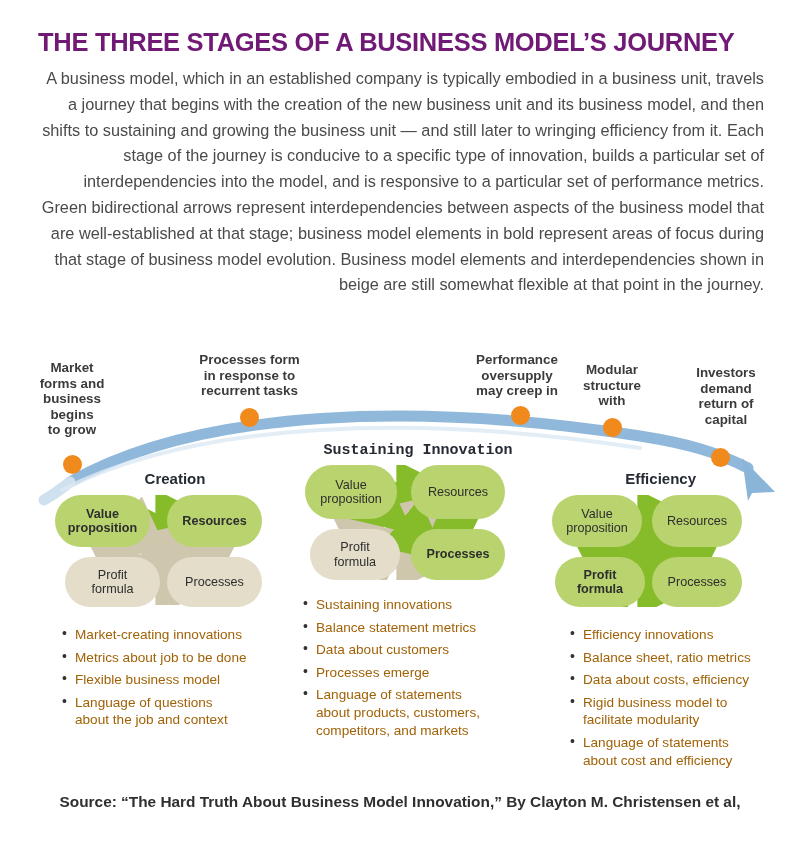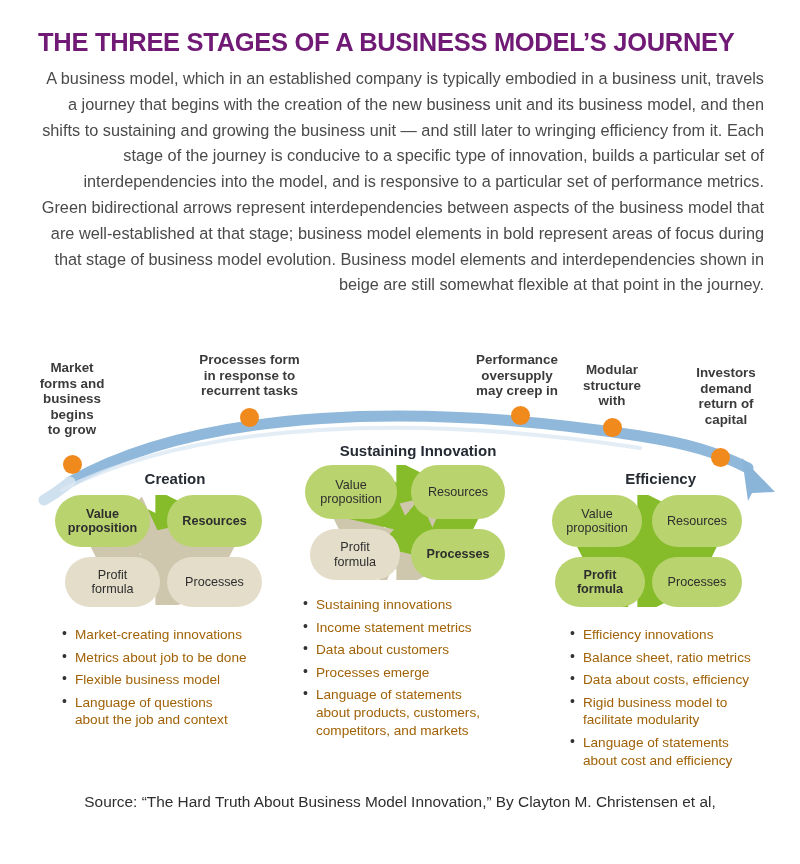--- a/index.html
+++ b/index.html
@@ -56,21 +56,21 @@
   
   .bullets{position:absolute;font-size:13.6px;line-height:17.6px;color:#a16207;}
   .bullets .li{position:relative;padding-left:13px;margin-bottom:5px;}
   .bullets .li:before{
     content:"\2022";position:absolute;left:0;top:-1px;font-size:14px;color:#333;
   }
 
   
   .source{
     position:absolute;left:0;top:790px;width:800px;text-align:center;
-    font-size:15.4px;line-height:24px;color:#2f2f2f;
+    font-size:15.4px;line-height:24px;color:#2f2f2f;font-weight:bold;
   }
   .source .l2 em{font-style:italic;}
 </style>
 </head>
 <body>
 
 <div class="page">
 
   <div class="headline">THE THREE STAGES OF A BUSINESS MODEL’S JOURNEY</div>
   <div class="intro">A business model, which in an established company is typically embodied in a business unit, travels a journey that begins with the creation of the new business unit and its business model, and then shifts to sustaining and growing the business unit — and still later to wringing efficiency from it. Each stage of the journey is conducive to a specific type of innovation, builds a particular set of interdependencies into the model, and is responsive to a particular set of performance metrics. Green bidirectional arrows represent interdependencies between aspects of the business model that are well-established at that stage; business model elements in bold represent areas of focus during that stage of business model evolution. Business model elements and interdependencies shown in beige are still somewhat flexible at that point in the journey.</div>
@@ -150,21 +150,21 @@
     </div>
 
     <div class="bullets" style="left:62px;top:286px;width:225px;">
       <div class="li" style="white-space:pre-line;">Market-creating innovations</div>
       <div class="li" style="white-space:pre-line;">Metrics about job to be done</div>
       <div class="li" style="white-space:pre-line;">Flexible business model</div>
       <div class="li" style="white-space:pre-line;">Language of questions
 about the job and context</div>
     </div>
 
-    <div class="stage-title" style="left:318px;top:102px;width:200px;">Sustaining Innovation</div>
+    <div class="stage-title" style="left:318px;top:102px;width:200px;font-family:Liberation Mono, monospace;">Sustaining Innovation</div>
 
     <div class="cluster" style="left:305px;top:125px;width:200px;height:115px;">
       <svg width="200" height="115" viewBox="0 0 200 115">
 
         <line x1="78" y1="27" x2="122" y2="27" stroke="#86bc2a" stroke-width="9" marker-start="url(#gA)" marker-end="url(#gA)"></line>
 
         <line x1="56" y1="50" x2="56" y2="76" stroke="#cfc6ae" stroke-width="9" marker-start="url(#bA)" marker-end="url(#bA)"></line>
 
         <line x1="146" y1="50" x2="146" y2="76" stroke="#86bc2a" stroke-width="9" marker-start="url(#gA)" marker-end="url(#gA)"></line>
 
@@ -177,21 +177,21 @@
       <div class="bubble bub-green" style="left:0px;top:0px;width:92px;height:54px;white-space:pre-line;">Value
 proposition</div>
       <div class="bubble bub-green" style="left:106px;top:0px;width:94px;height:54px;white-space:pre-line;">Resources</div>
       <div class="bubble bub-beige" style="left:5px;top:64px;width:90px;height:51px;white-space:pre-line;">Profit
 formula</div>
       <div class="bubble bub-green bub-bold" style="left:106px;top:64px;width:94px;height:51px;white-space:pre-line;">Processes</div>
     </div>
 
     <div class="bullets" style="left:303px;top:256px;width:235px;">
       <div class="li" style="white-space:pre-line;">Sustaining innovations</div>
-      <div class="li" style="white-space:pre-line;">Income statement metrics</div>
+      <div class="li" style="white-space:pre-line;">Balance statement metrics</div>
       <div class="li" style="white-space:pre-line;">Data about customers</div>
       <div class="li" style="white-space:pre-line;">Processes emerge</div>
       <div class="li" style="white-space:pre-line;">Language of statements
 about products, customers,
 competitors, and markets</div>
     </div>
 
     <div class="stage-title" style="left:556px;top:130px;width:140px;text-align:right;">Efficiency</div>
 
     <div class="cluster" style="left:552px;top:155px;width:190px;height:112px;">

